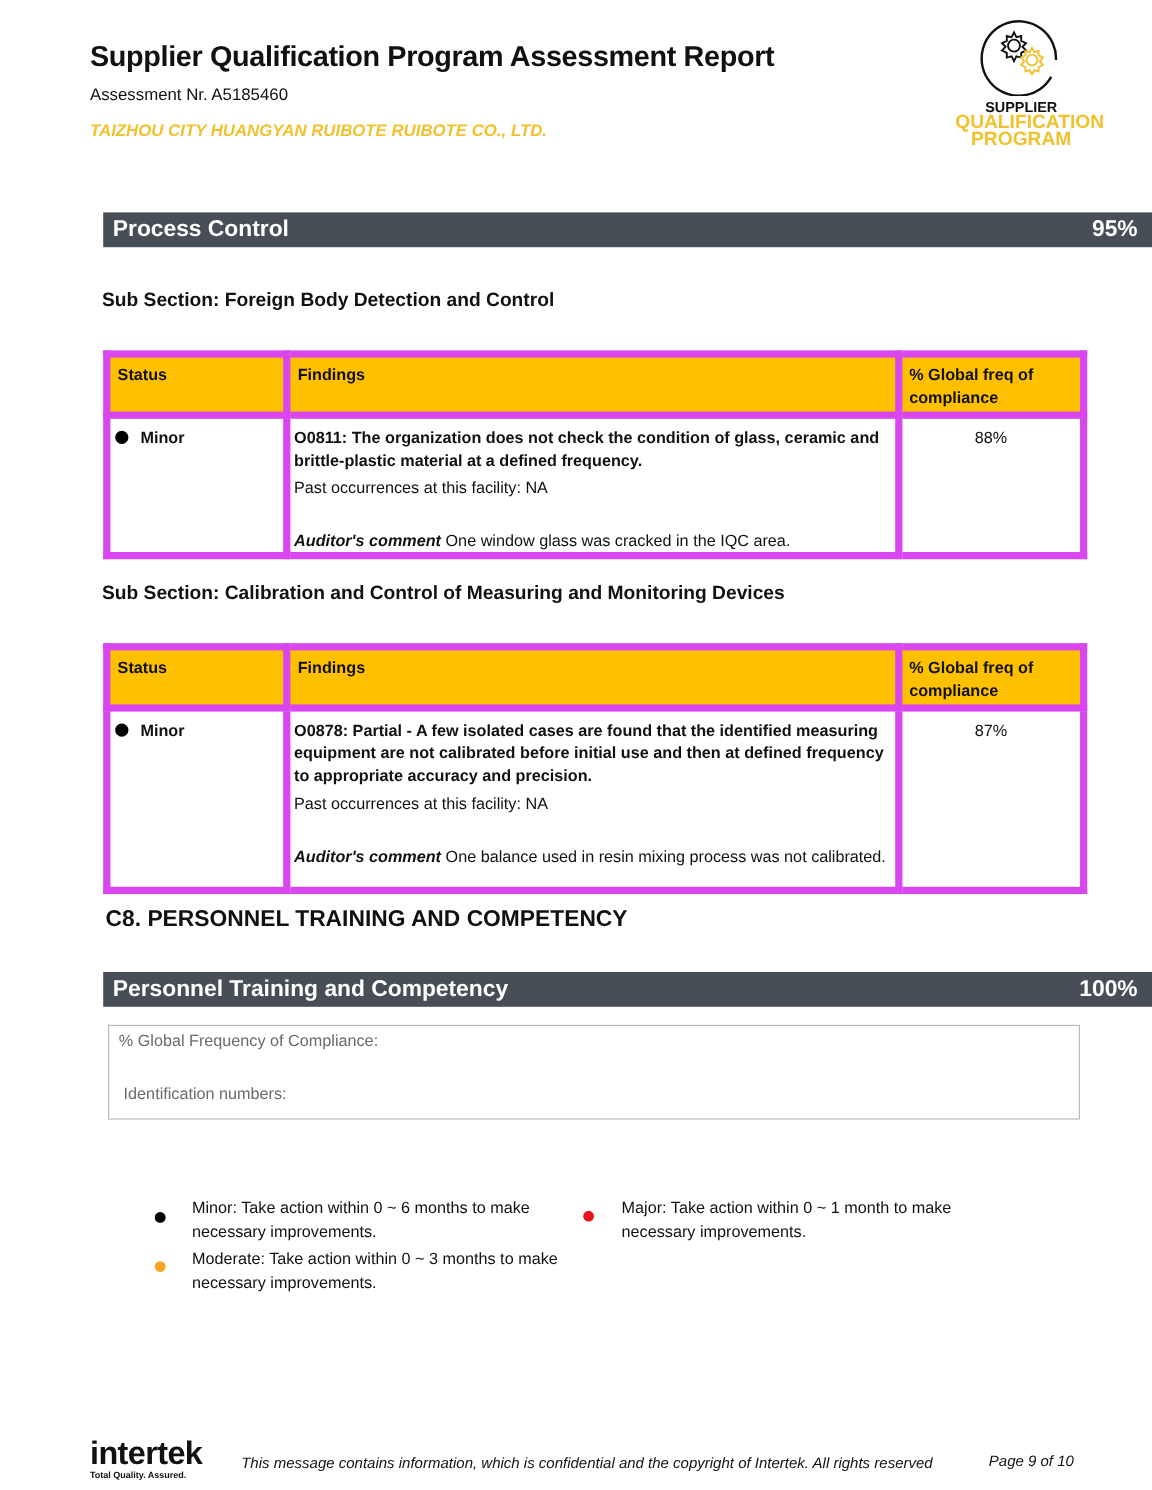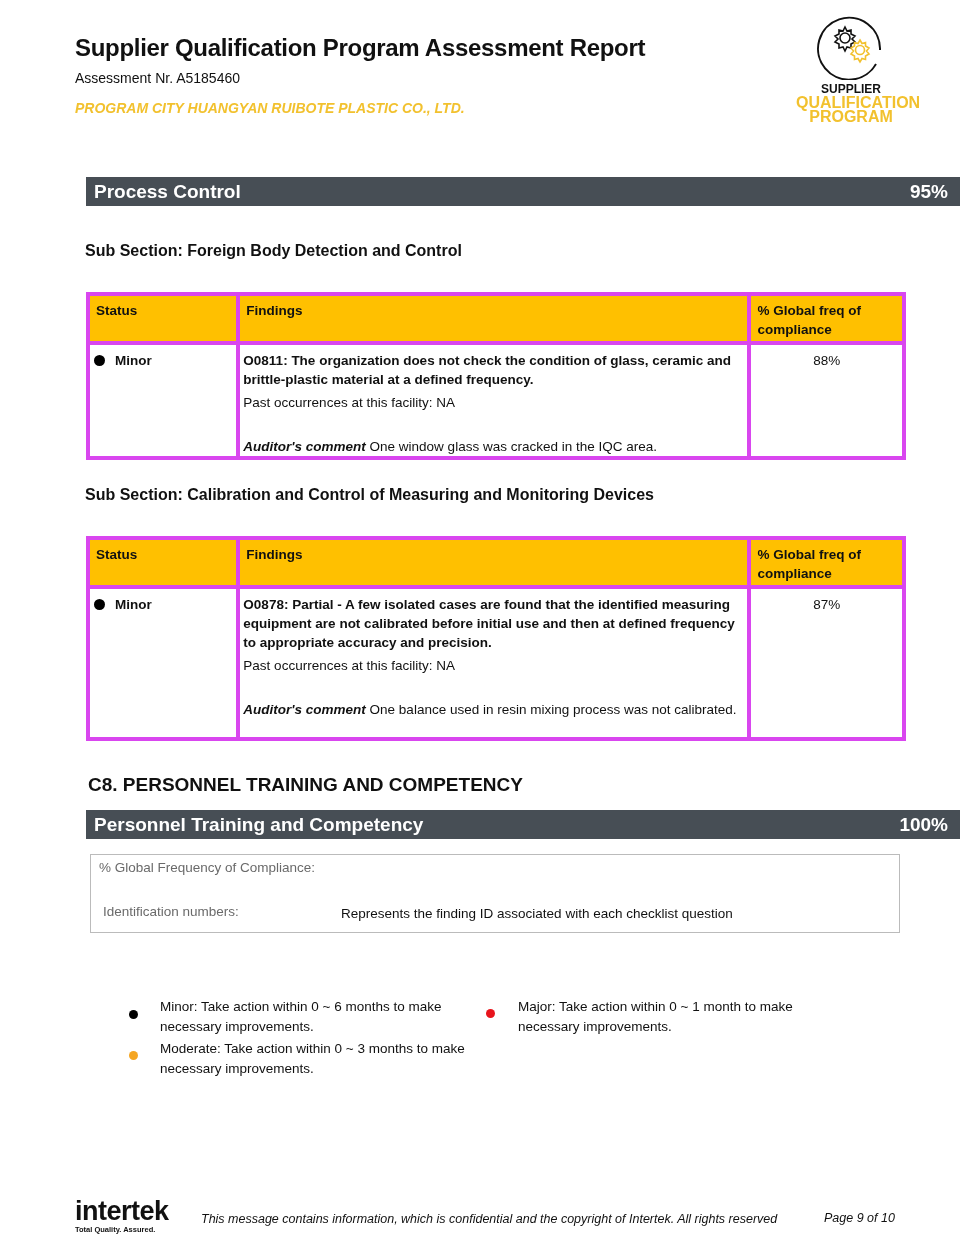--- a/index.html
+++ b/index.html
@@ -58,21 +58,21 @@
     left: 85px; font-size: 16px; font-weight: bold; color: #111;
   }
 
   
   table.findings {
     position: absolute; left: 86px; width: 820px;
     border-collapse: collapse;
     font-size: 13.5px;
   }
   table.findings th, table.findings td {
-    border: 4px solid #d946ef;
+    border: 6px solid #d946ef;
     vertical-align: top;
     text-align: left;
   }
   table.findings th {
     background: #ffc000;
     font-weight: bold;
     padding: 5px 6px 2px 6px;
     line-height: 19px;
     height: 44px;
   }
@@ -83,21 +83,21 @@
   .status-cell { padding-left: 2px !important; font-weight: bold; }
   .dot {
     display: inline-block; width: 11px; height: 11px; border-radius: 50%;
     background: #000; vertical-align: middle; margin: -2px 10px 0 2px;
   }
   .finding-text { font-weight: bold; }
   .past-occ { margin-top: 4px; }
   .auditor-label { font-weight: bold; font-style: italic; text-align: center; }
   .freq-cell { text-align: center !important; }
 
-  .c8-title { left: 88px; top: 774px; font-size: 19px; font-weight: bold; }
+  .c8-title { left: 88px; top: 756px; font-size: 19px; font-weight: bold; }
 
   
   .definitions {
     left: 90px; top: 854px; width: 810px; height: 79px;
     border: 1px solid #bbb;
     font-size: 13.5px;
   }
   .def-label { position: absolute; color: #6a6a6a; }
   .def-text { position: absolute; color: #111; line-height: 19px; }
 
@@ -110,21 +110,21 @@
   .footer-logo .wordmark { font-size: 27px; font-weight: bold; color: #111; letter-spacing: -0.5px; line-height: 26px; }
   .footer-logo .tagline { font-size: 7.5px; font-weight: bold; color: #111; margin-top: 1px; }
   .footer-note { left: 201px; top: 1212px; font-size: 12.5px; font-style: italic; color: #111; }
   .footer-page { left: 824px; top: 1211px; font-size: 12.5px; font-style: italic; color: #111; }
 </style>
 </head>
 <body>
 
 <div class="abs report-title">Supplier Qualification Program Assessment Report</div>
 <div class="abs assessment-nr">Assessment Nr. A5185460</div>
-<div class="abs company">PROGRAM CITY HUANGYAN RUIBOTE PLASTIC CO., LTD.</div>
+<div class="abs company">TAIZHOU CITY HUANGYAN RUIBOTE RUIBOTE CO., LTD.</div>
 
 <div class="abs logo">
   <svg class="logo-circle" width="74" height="66" viewBox="0 0 74 66">
     <path d="M62 50 A31 31 0 1 1 66 36" fill="none" stroke="#111" stroke-width="2"></path>
     <g fill="none" stroke="#111" stroke-width="1.6">
       <circle cx="31" cy="24" r="5"></circle>
       <path d="M31 13 l2 4 l4 -1 l0 4 l4 2 l-3 3 l3 3 l-4 2 l0 4 l-4 -1 l-2 4 l-2 -4 l-4 1 l0 -4 l-4 -2 l3 -3 l-3 -3 l4 -2 l0 -4 l4 1 z"></path>
     </g>
     <g fill="none" stroke="#f2c12e" stroke-width="1.6">
       <circle cx="46" cy="36" r="4.5"></circle>
@@ -196,21 +196,20 @@
 
 <div class="abs section-bar" style="top:810px;">
   <span class="bar-title">Personnel Training and Competency</span>
   <span class="bar-score">100%</span>
   <span class="bar-indicator"></span>
 </div>
 
 <div class="abs definitions">
   <span class="def-label" style="left:8px; top:5px;">% Global Frequency of Compliance:</span>
   <span class="def-label" style="left:12px; top:49px;">Identification numbers:</span>
-  <span class="def-text" style="left:250px; top:49px; width:556px;">Represents the finding ID associated with each checklist question</span>
 </div>
 
 <div class="abs legend-dot" style="left:129px; top:1010px; background:#000;"></div>
 <div class="abs legend-text" style="left:160px; top:997px; width:300px;">Minor: Take action within 0 ~ 6 months to make necessary improvements.</div>
 
 <div class="abs legend-dot" style="left:129px; top:1051px; background:#f5a623;"></div>
 <div class="abs legend-text" style="left:160px; top:1039px; width:310px;">Moderate: Take action within 0 ~ 3 months to make necessary improvements.</div>
 
 <div class="abs legend-dot" style="left:486px; top:1009px; background:#e8141c;"></div>
 <div class="abs legend-text" style="left:518px; top:997px; width:310px;">Major: Take action within 0 ~ 1 month to make necessary improvements.</div>

